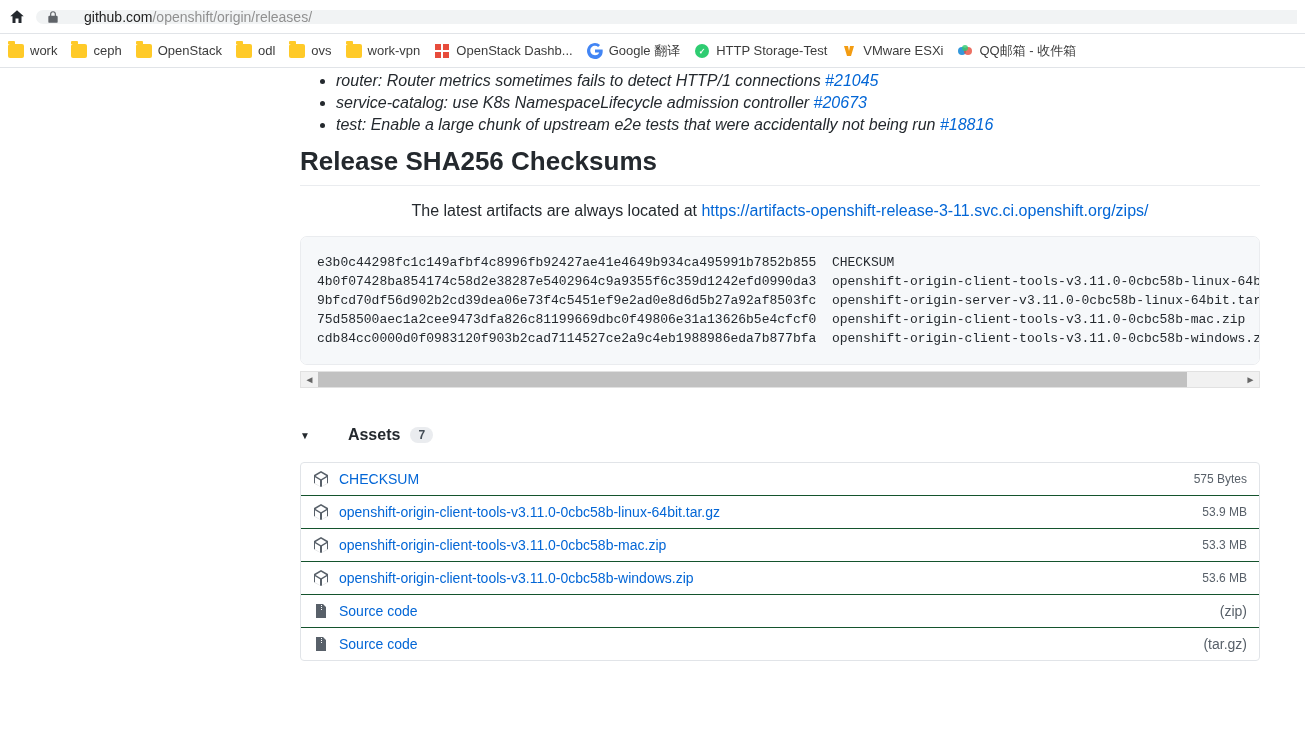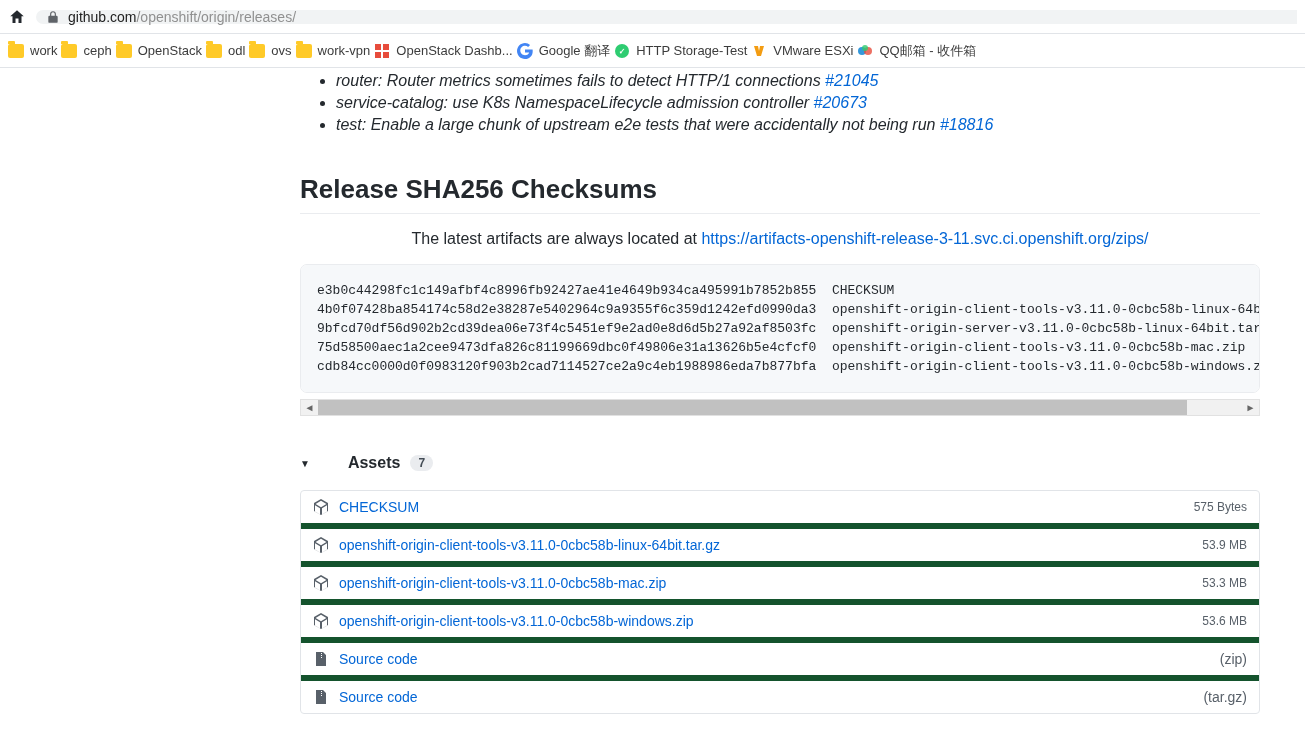--- a/index.html
+++ b/index.html
@@ -1,53 +1,53 @@
 <!DOCTYPE html>
 <html><head>
   <meta charset="utf-8">
   <style>
     * { box-sizing: border-box; margin: 0; padding: 0; }
     body { font-family: -apple-system, BlinkMacSystemFont, "Segoe UI", Helvetica, Arial, sans-serif; background: #fff; color: #24292e; }
 
     
     .chrome-bar { display: flex; align-items: center; gap: 10px; padding: 4px 8px; background: #fff; border-bottom: 1px solid #e1e4e8; height: 34px; }
     .home-icon svg, .https-icon svg { display: block; }
-    .addr { flex: 1; background: #f1f3f4; border-radius: 14px 0 0 14px; height: 14px; display: flex; align-items: center; padding: 0 10px; gap: 8px; color: #555; font-size: 14px; }
+    .addr { flex: 1; background: #f1f3f4; border-radius: 14px 0 0 14px; height: 14px; display: flex; align-items: center; padding: 0 10px; gap: 24px; color: #555; font-size: 14px; }
     .addr .url-path { color: #909090; }
     .addr .url-host { color: #222; }
 
     
-    .bookmarks { display: flex; align-items: center; gap: 4px; padding: 5px 8px; background: #fff; border-bottom: 1px solid #e1e4e8; height: 34px; }
+    .bookmarks { display: flex; align-items: center; gap: 14px; padding: 5px 8px; background: #fff; border-bottom: 1px solid #e1e4e8; height: 34px; }
     .bm { display: flex; align-items: center; gap: 6px; font-size: 13px; color: #3c3c3c; white-space: nowrap; }
     .bm .folder { width: 16px; height: 14px; background: #ffca28; border-radius: 2px; position: relative; }
     .bm .folder::before { content: ""; position: absolute; top: -3px; left: 0; width: 7px; height: 3px; background: #ffca28; border-radius: 1px 1px 0 0; }
     .bm .favicon { width: 16px; height: 16px; display: inline-flex; align-items: center; justify-content: center; }
 
     
     .page { padding-left: 300px; padding-right: 20px; padding-top: 0px; max-width: 1280px; }
     .bullet-item { margin: 4px 0 4px 22px; font-size: 16px; color: #24292e; display: list-item; list-style: disc; }
     .bullet-item a, .link { color: #0366d6; text-decoration: none; }
 
-    h2.section-heading { font-size: 26px; font-weight: 600; margin-top: 40px; padding-bottom: 8px; border-bottom: 1px solid #eaecef; }
+    h2.section-heading { font-size: 26px; font-weight: 600; margin-top: 12px; padding-bottom: 8px; border-bottom: 1px solid #eaecef; }
 
     .lead { margin: 16px 0; font-size: 16px; text-align: center; }
 
     .code-block { background: #f6f8fa; border: 1px solid #eaecef; border-radius: 7px; padding: 16px; font-family: SFMono-Regular, Consolas, "Liberation Mono", Menlo, monospace; font-size: 13px; line-height: 19px; color: #24292e; overflow-x: auto; white-space: pre; margin-bottom: 6px; }
     .hscroll { height: 17px; background: #f1f1f1; display: flex; align-items: center; border: 1px solid #e1e1e1; }
     .hscroll .arrow { width: 17px; height: 17px; display: flex; align-items: center; justify-content: center; color: #666; font-size: 10px; }
     .hscroll .track { flex: 1; height: 15px; position: relative; background: #f1f1f1; }
     .hscroll .thumb { position: absolute; left: 0; top: 0; height: 15px; width: 94%; background: #c1c1c1; }
 
     .assets-header { display: flex; align-items: center; gap: 10px; margin-top: 38px; margin-bottom: 10px; padding-bottom: 8px; }
     .assets-header .caret { font-size: 10px; }
     .assets-header .label { font-size: 16px; font-weight: 600; margin-left: 28px; }
     .assets-header .count { background: #eaecef; color: #444d56; border-radius: 10px; padding: 1px 8px; font-size: 12px; font-weight: 600; }
 
     .assets-list { border: 1px solid #e1e4e8; border-radius: 4px; }
-    .asset-row { display: flex; align-items: center; padding: 8px 12px; border-bottom: 6px solid #14532d; font-size: 14px; }
+    .asset-row { display: flex; align-items: center; padding: 8px 12px; border-bottom: 1px solid #14532d; font-size: 14px; }
     .asset-row:last-child { border-bottom: none; }
     .asset-row .icon { width: 16px; height: 16px; margin-right: 10px; display: inline-flex; align-items: center; justify-content: center; color: #586069; }
     .asset-row .name { color: #0366d6; flex: 1; }
     .asset-row .gray { color: #586069; }
     .asset-row .size { color: #586069; font-size: 12px; }
     .asset-row.highlight .namewrap { border: 2px solid #e53935; padding: 4px 8px; margin: -4px -8px; margin-left: -32px; padding-left: 32px; position: relative; }
     .asset-row.highlight .icon { position: absolute; left: 8px; }
 
     
     .octicon { fill: currentColor; }

